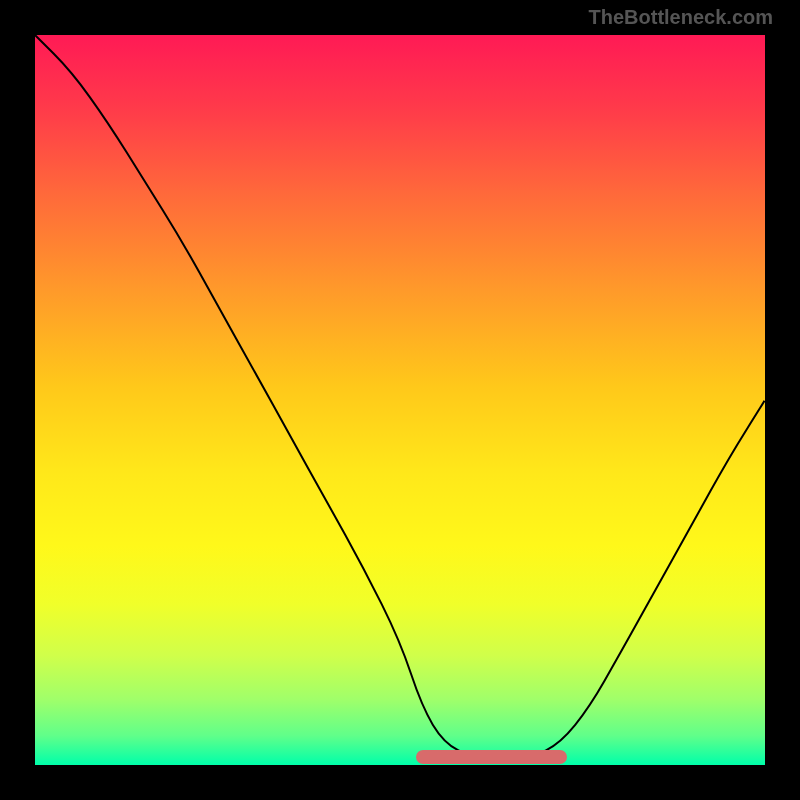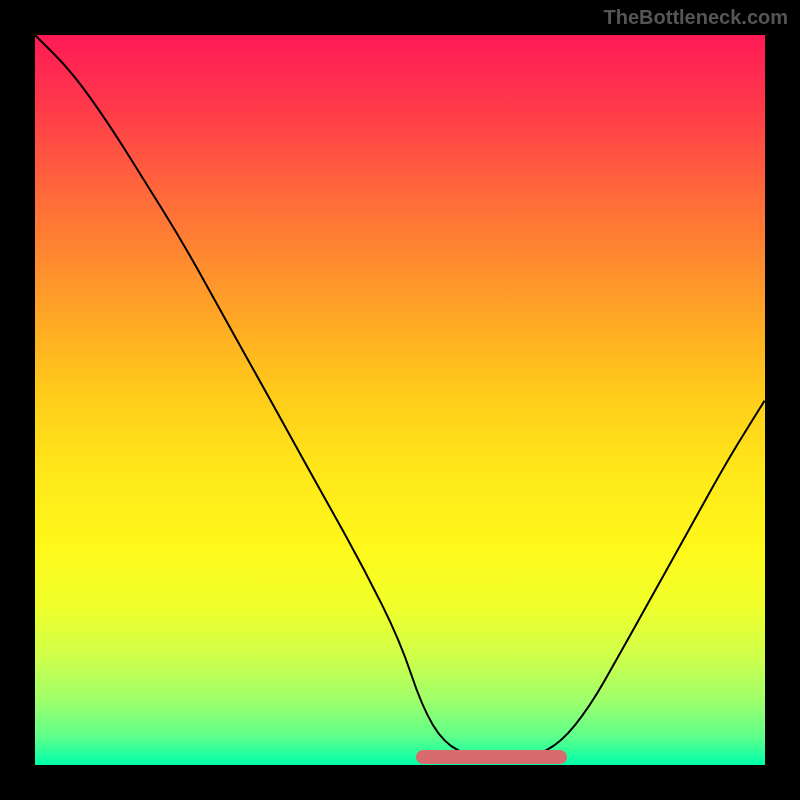--- a/index.html
+++ b/index.html
@@ -7,21 +7,21 @@
     width: 800px;
     height: 800px;
     background: #000;
     position: relative;
     overflow: hidden;
     font-family: Arial, sans-serif;
   }
   .watermark {
     position: absolute;
     top: 6px;
-    right: 12px;
+    right: 27px;
     color: #555;
     font-size: 20px;
     font-weight: bold;
     z-index: 10;
   }
   .plot-area {
     position: absolute;
     left: 35px;
     top: 35px;
     width: 730px;

